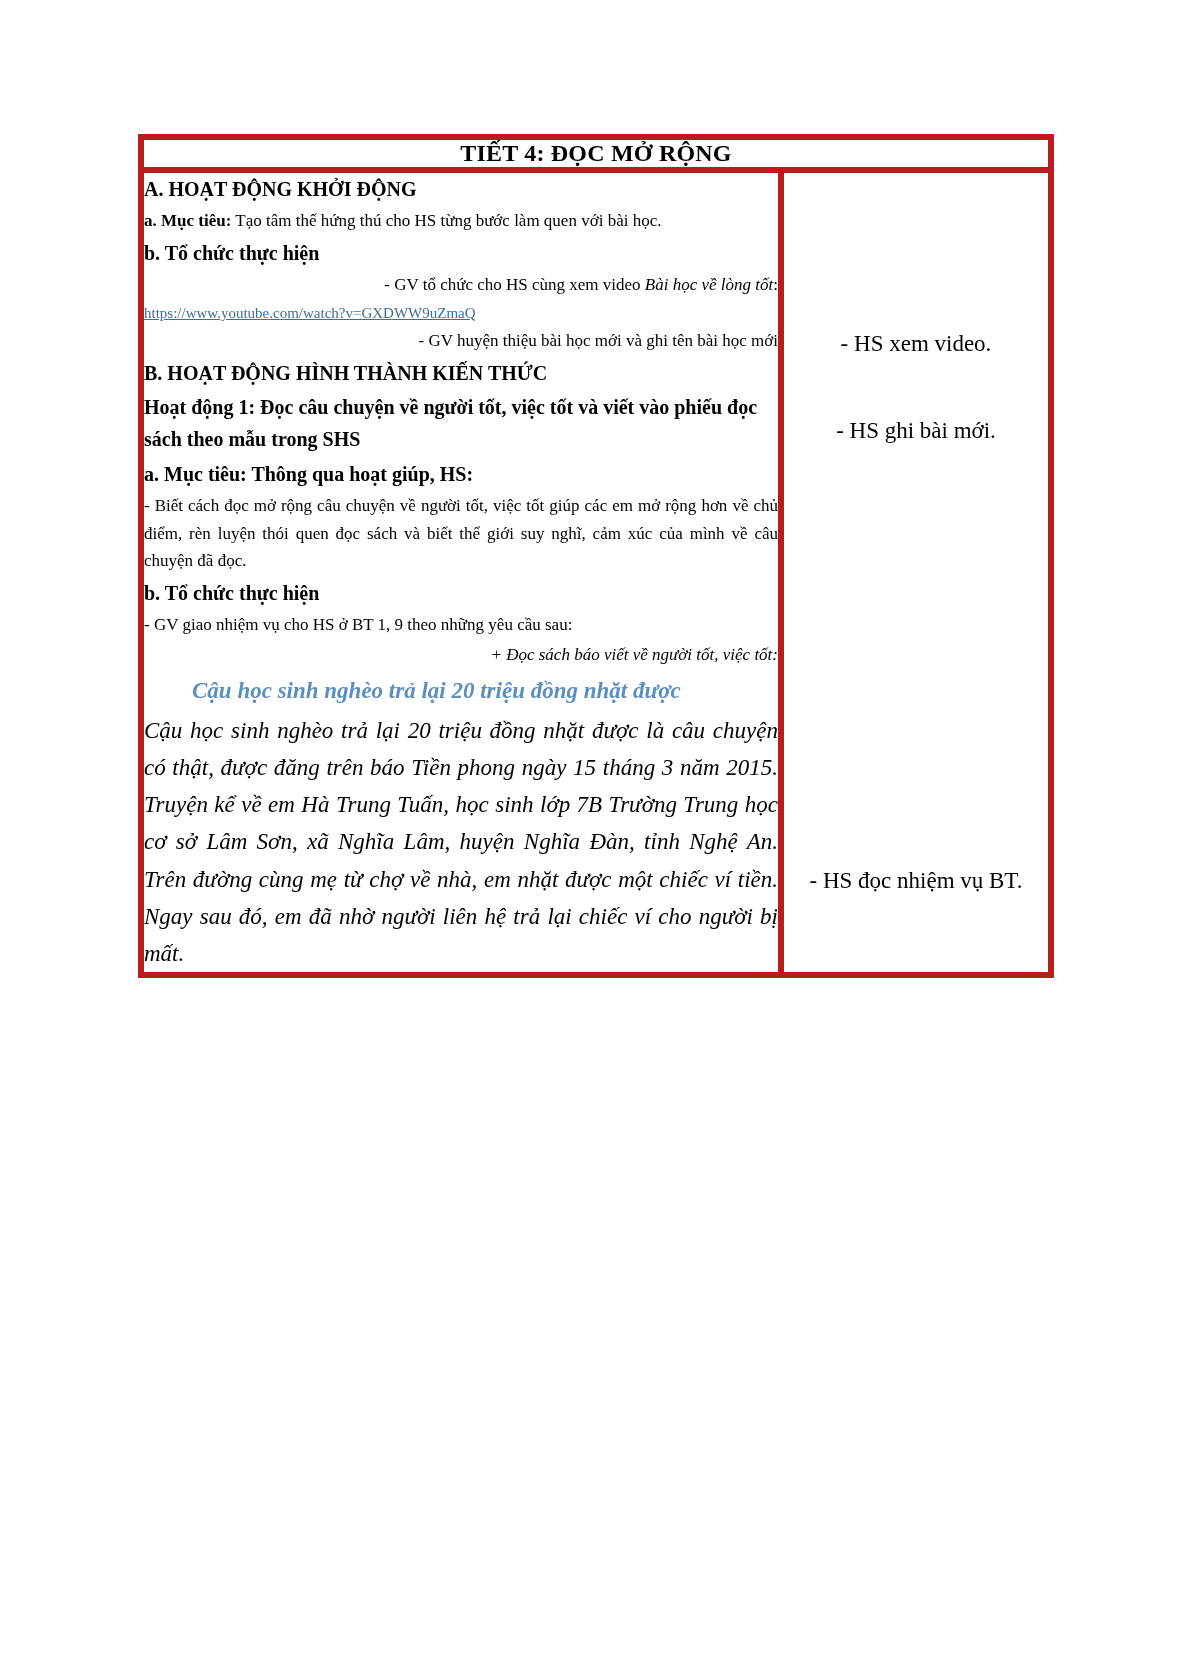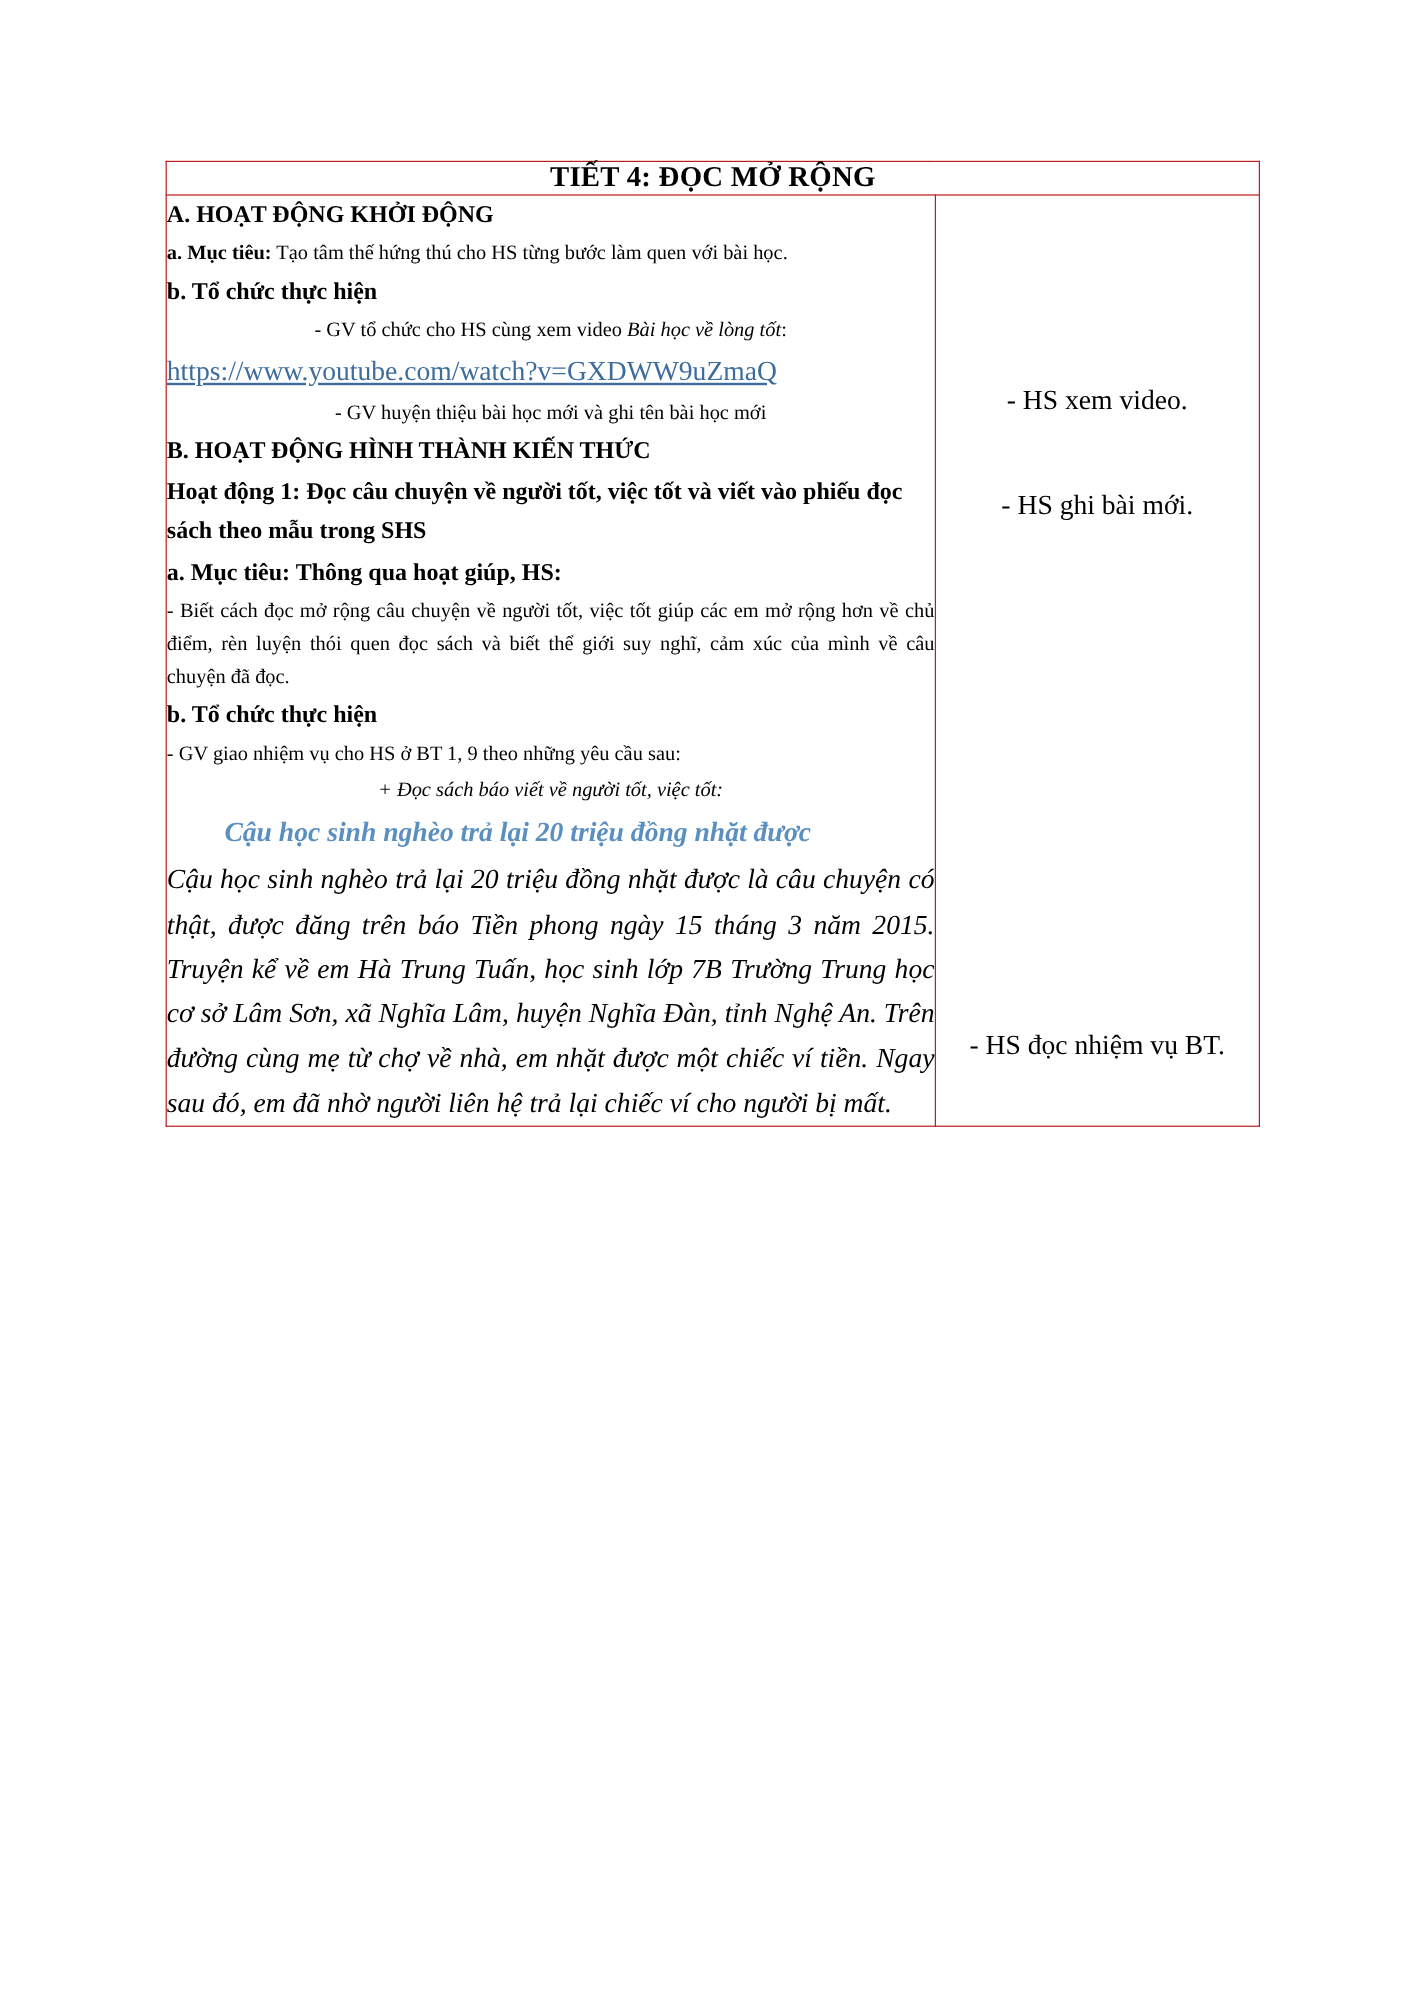--- a/index.html
+++ b/index.html
@@ -24,21 +24,21 @@
   }
   .doc-table {
     position: absolute;
     left: 138px;
     top: 134px;
     width: 912px;
     border-collapse: collapse;
     table-layout: fixed;
   }
   .doc-table td {
-    border: 1px solid #b91c1c;
+    border: 6px solid #b91c1c;
     vertical-align: top;
     padding: 0;
   }
   .title-cell {
     text-align: center;
     padding: 8px 6px 10px 6px;
   }
   .title-cell .title-text {
     font-weight: bold;
     font-size: 24px;
@@ -53,33 +53,33 @@
     padding: 10px 10px 26px 12px;
   }
   
   .blk {
     font-size: 17px;
     line-height: 1.62;
     margin: 0 0 2px 0;
     text-align: justify;
     text-justify: inter-word;
   }
-  .blk.nojust { text-align: center; }
+  .blk.nojust { text-align: right; }
   .b { font-weight: bold; }
   .i { font-style: italic; }
   .heading {
     font-weight: bold;
     font-size: 20px;
     line-height: 1.62;
     margin: 0 0 2px 0;
     text-align: left;
   }
   .link {
     color: #3E6D9C;
-    font-size: 23px;
+    font-size: 15px;
     line-height: 1.62;
     display: block;
     margin: 0 0 2px 0;
     word-break: break-all;
   }
   .story-title {
     color: #5B8FC0;
     font-weight: bold;
     font-style: italic;
     font-size: 23px;

